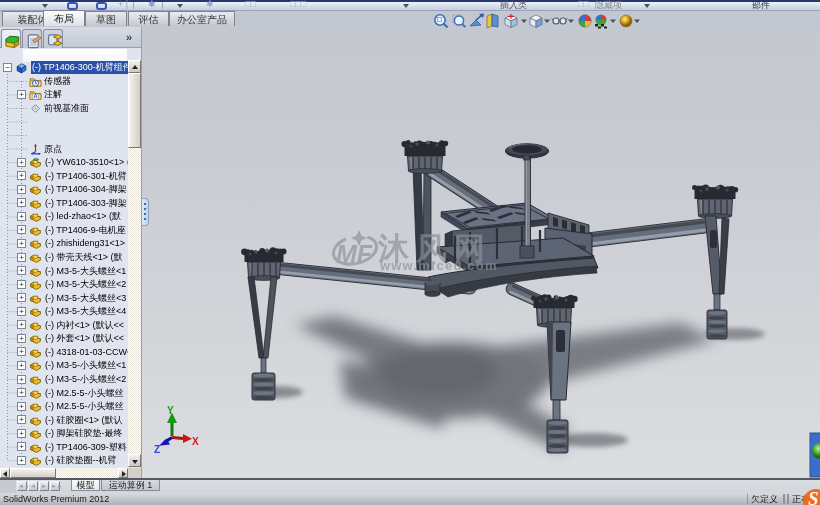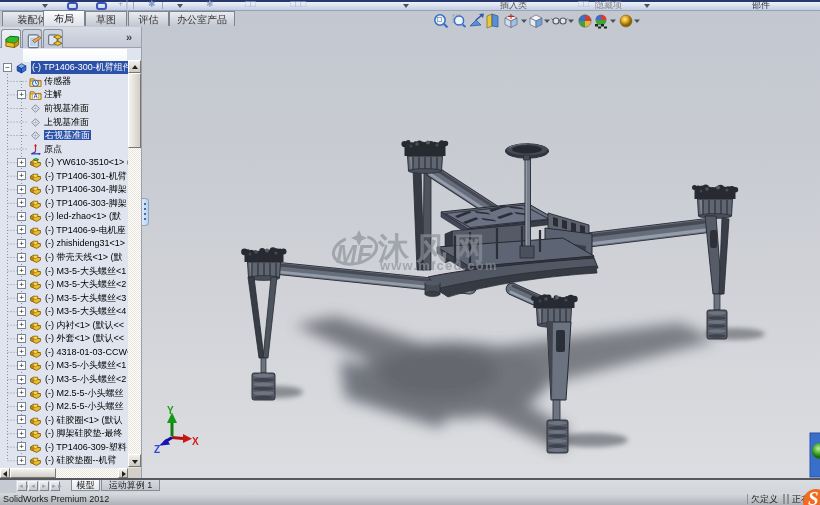--- a/index.html
+++ b/index.html
@@ -501,32 +501,20 @@
           <use href="#i-note"></use>
         </svg>
         <span style="position:absolute;left:44px;top:0">注解</span>
       </div>
       <div class="trow" style="left:0;top:75.0px;width:128px">
         <svg width="13" height="13" viewBox="0 0 12 12" style="left:29px;top:0">
           <use href="#i-plane"></use>
         </svg>
         <span style="position:absolute;left:44px;top:0">前视基准面</span>
       </div>
-      <div class="trow" style="left:0;top:88.5px;width:128px">
-        <svg width="13" height="13" viewBox="0 0 12 12" style="left:29px;top:0">
-          <use href="#i-plane"></use>
-        </svg>
-        <span style="position:absolute;left:44px;top:0">上视基准面</span>
-      </div>
-      <div class="trow" style="left:0;top:102.1px;width:128px">
-        <svg width="13" height="13" viewBox="0 0 12 12" style="left:29px;top:0">
-          <use href="#i-plane"></use>
-        </svg>
-        <span style="position:absolute;left:44px;top:0"><span class="hl">右视基准面</span></span>
-      </div>
       <div class="trow" style="left:0;top:115.6px;width:112px">
         <svg width="13" height="13" viewBox="0 0 12 12" style="left:29px;top:0">
           <use href="#i-origin"></use>
         </svg>
         <span style="position:absolute;left:44px;top:0">原点</span>
       </div>
       <div class="trow" style="left:0;top:129.2px;width:128px">
         <div class="exp" style="left:17px;top:1.5px">+</div>
         <svg width="13" height="13" viewBox="0 0 12 12" style="left:29px;top:0">
           <use href="#i-compg"></use>

